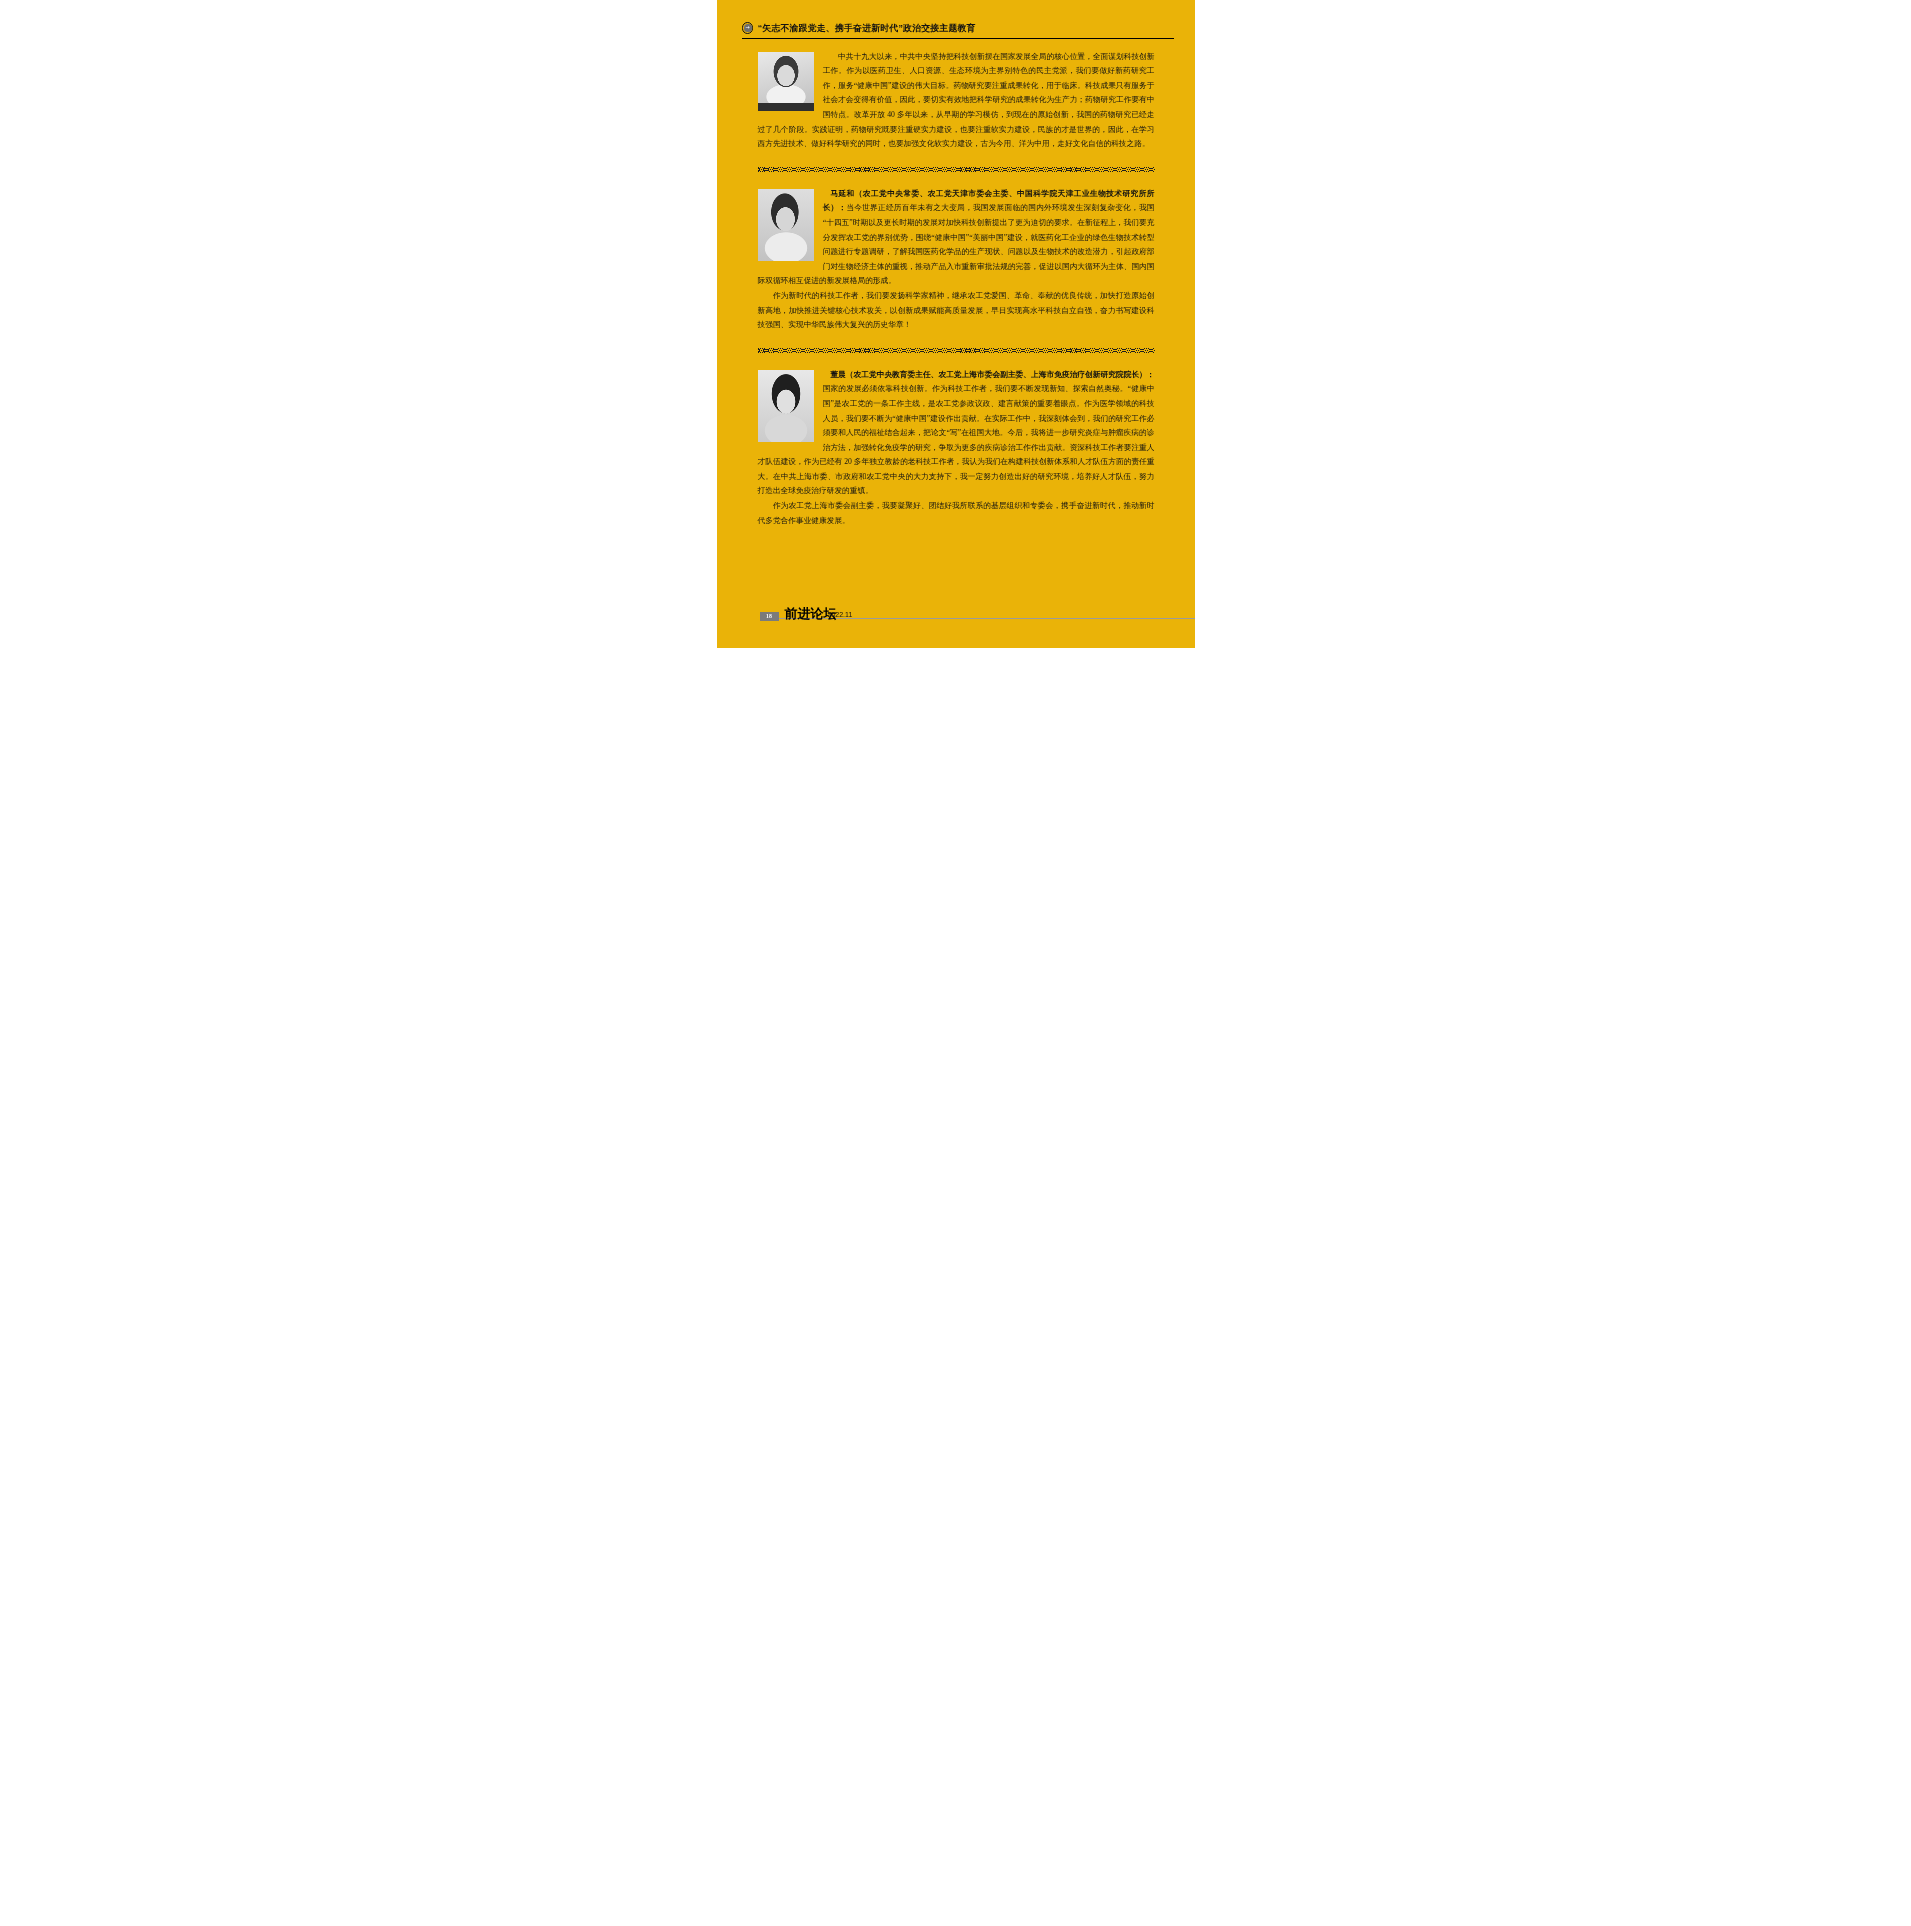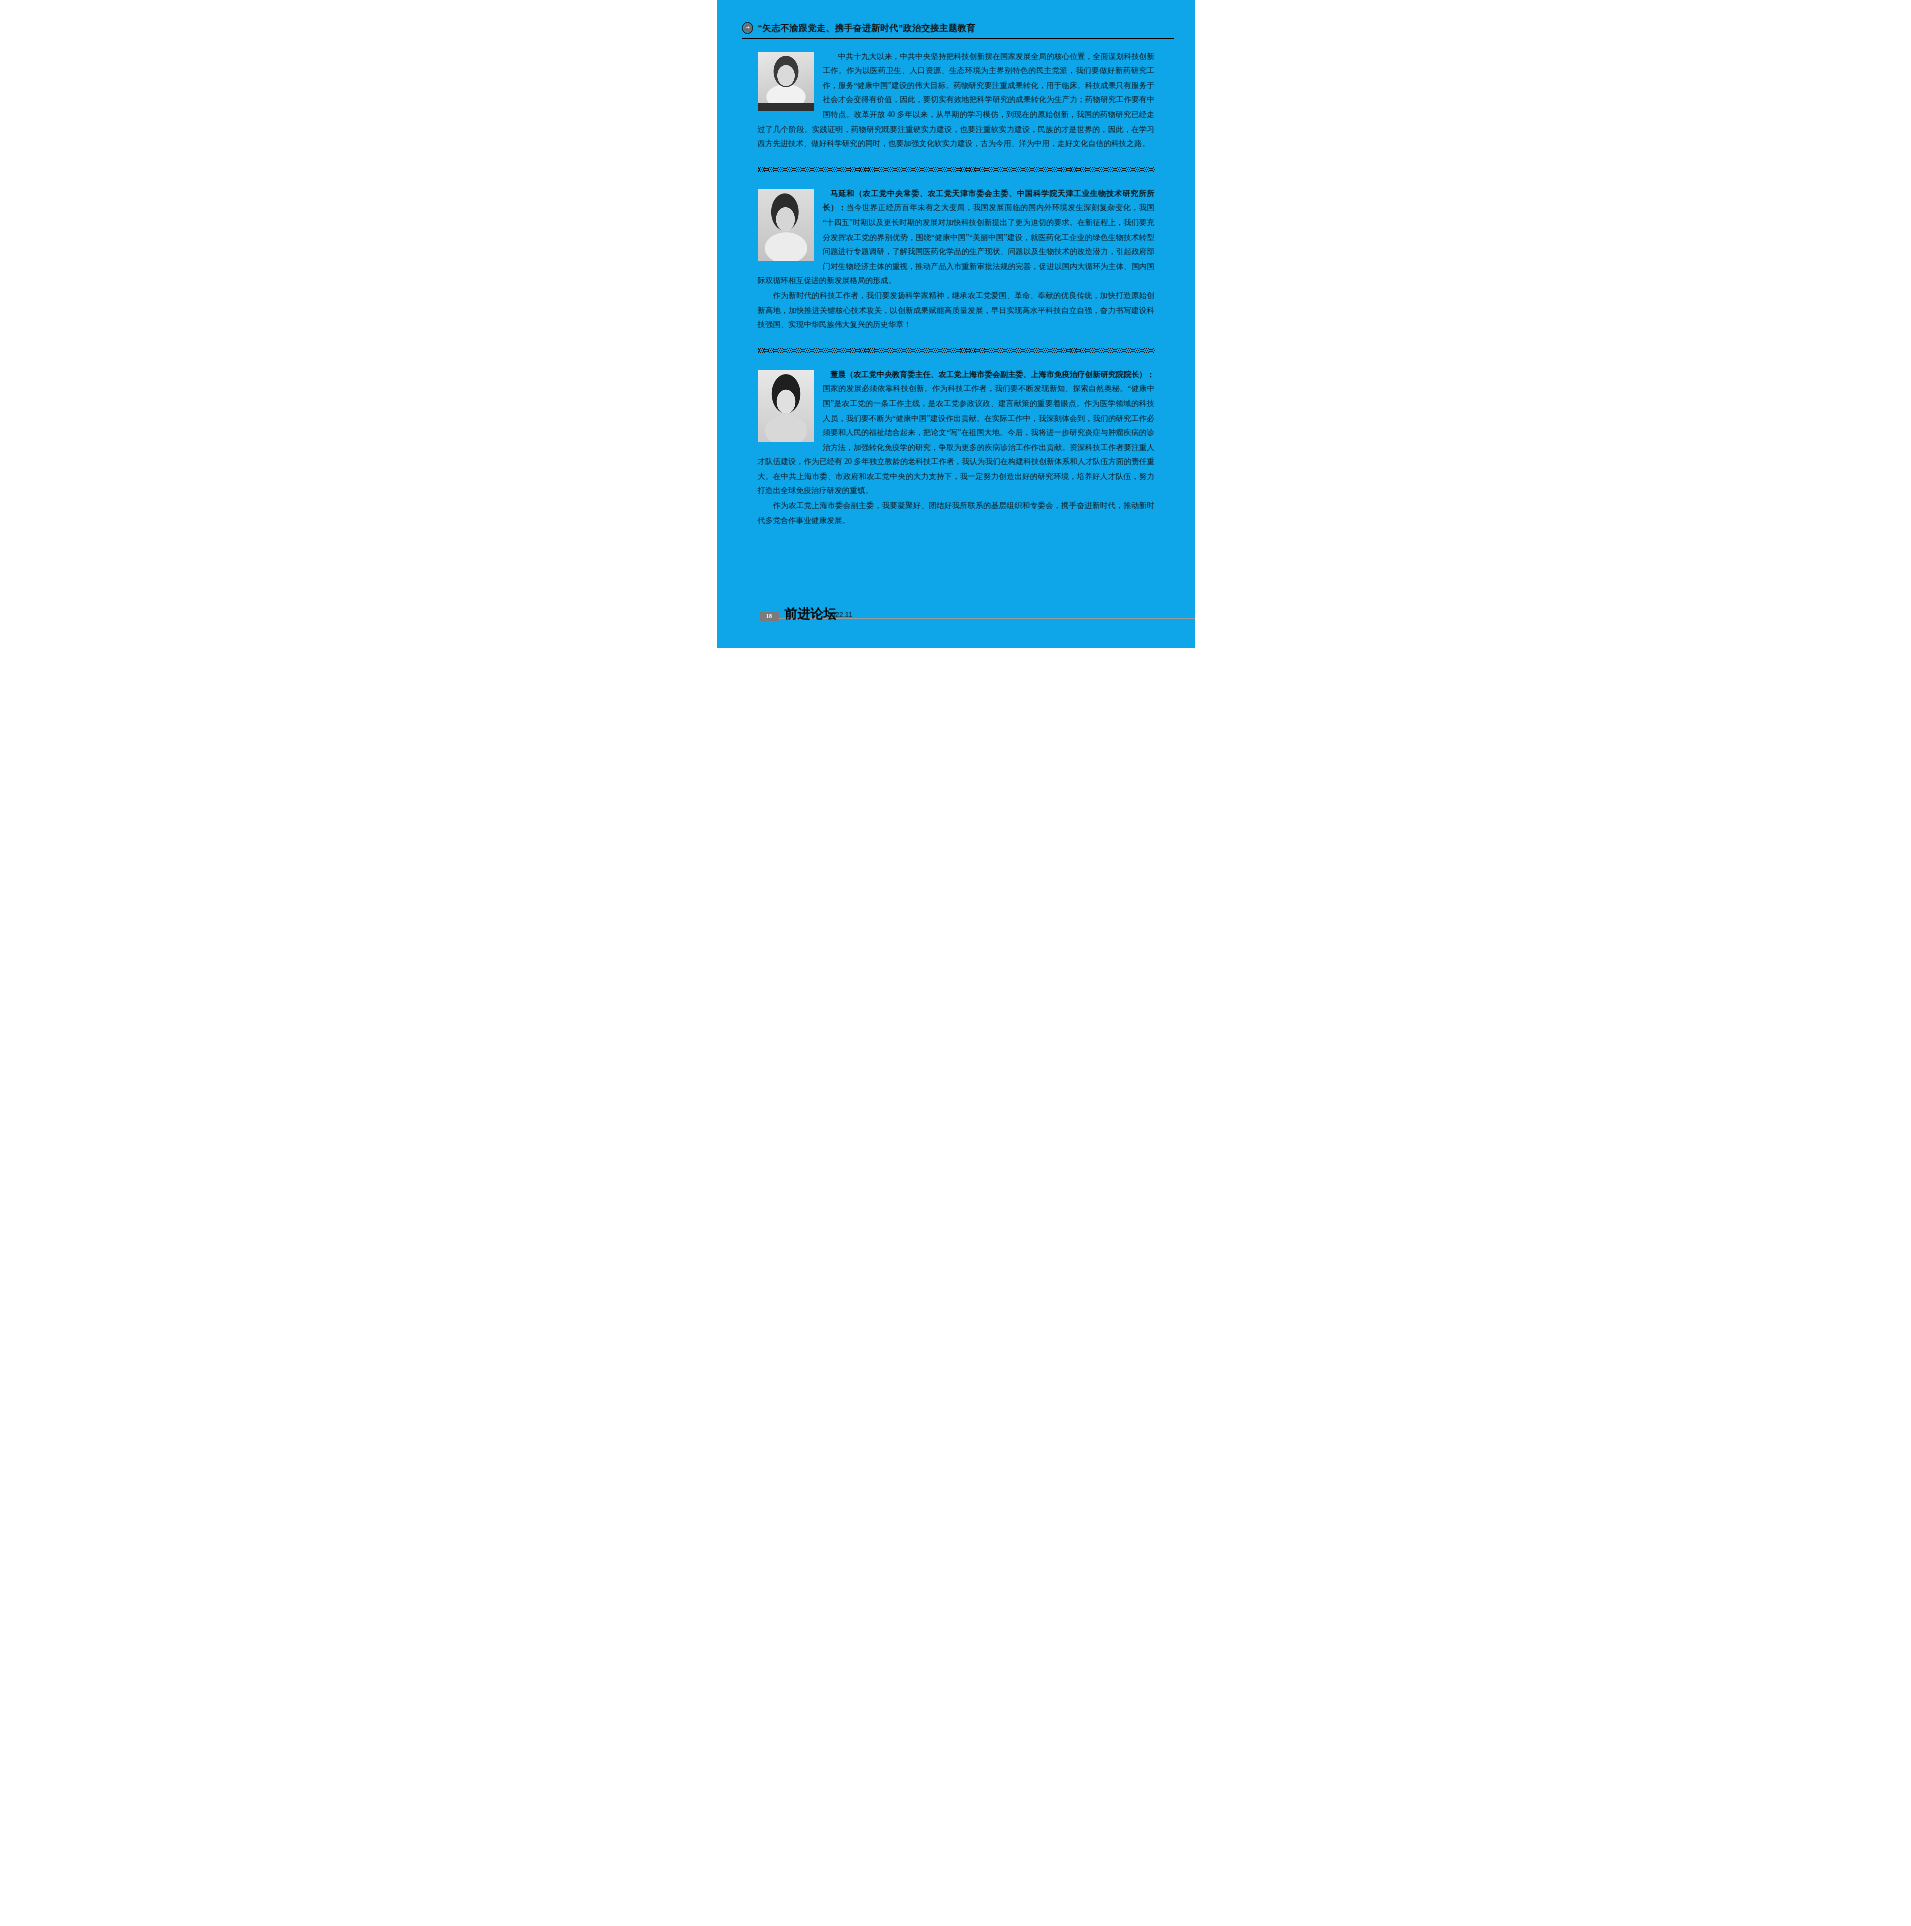--- a/index.html
+++ b/index.html
@@ -1,21 +1,21 @@
 <!DOCTYPE html>
 <html lang="zh" style="font-size:6.2px"><head>
 <meta charset="utf-8">
 <style>
   html,body{margin:0;padding:0;background:#ffffff;}
   .page{
     position:relative;
     width:478px;
     height:648px;
     margin:0 auto;
-    background:#0ea5e9;
+    background:#eab308;
     color:#121212;
     font-family:"Liberation Serif","DejaVu Serif",serif;
     overflow:hidden;
   }
   
   .header{padding:21.6px 21px 0 25.4px;}
   .header-row{display:flex;align-items:center;gap:4.2px;}
   .header-icon{
     width:11.6px;height:11.6px;flex:0 0 11.6px;
     border:0.8px solid #111;border-radius:50%;

